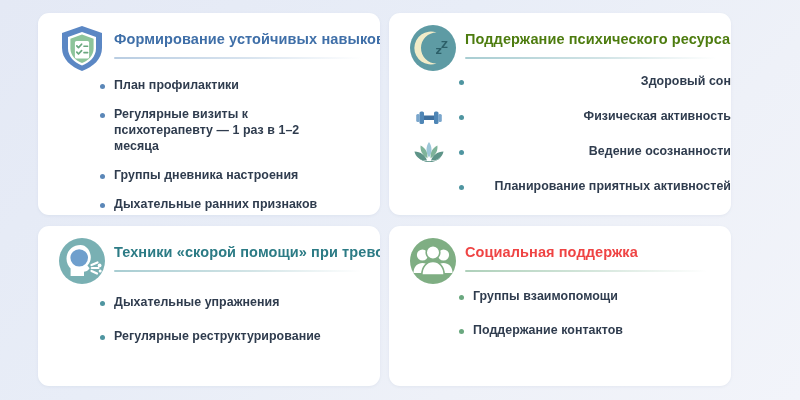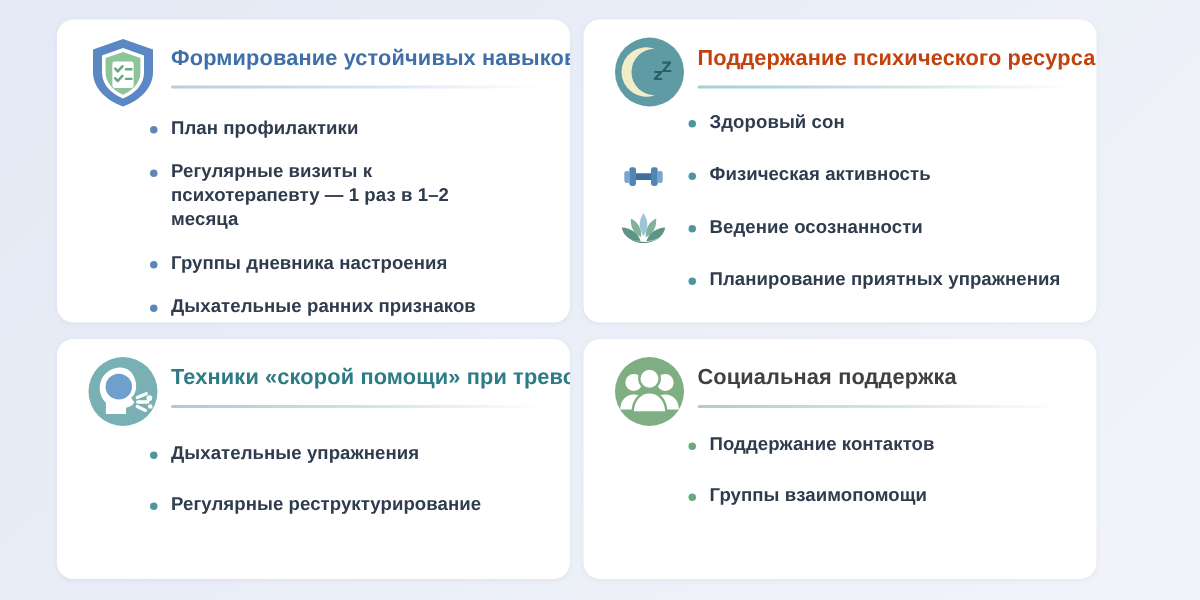--- a/index.html
+++ b/index.html
@@ -65,23 +65,23 @@
   .title-rule {
     position: absolute;
     left: 76px;
     top: 44px;
     height: 1.5px;
     border-radius: 1px;
   }
 
   
   .t-blue  { color: #3f6fa8; }
-  .t-teal  { color: #c2410c; }
+  .t-teal  { color: #4d7c0f; }
   .t-teal2 { color: #2c7b85; }
-  .t-green { color: #404040; text-align: center; }
+  .t-green { color: #ef4444; text-align: center; }
 
   .r-blue  { background: linear-gradient(to right, #b9cde2 0%, #d9e4ef 55%, rgba(255,255,255,0) 100%); }
   .r-teal  { background: linear-gradient(to right, #a8cdd2 0%, #d2e4e6 55%, rgba(255,255,255,0) 100%); }
   .r-green { background: linear-gradient(to right, #aed0ba 0%, #d6e7dd 55%, rgba(255,255,255,0) 100%); }
 
   
   ul.items {
     list-style: none;
     margin: 0;
     padding: 0;
@@ -121,21 +121,21 @@
     width: 34px;
     height: 28px;
   }
   .row-icon svg { display: block; width: 100%; height: 100%; }
 
   
   #card-skills ul  { margin: 6px 0 0 62px; }
   #card-skills li  { margin-bottom: 13px; }
 
   #card-resource ul { margin: 2px 0 0 70px; }
-  #card-resource li { margin-bottom: 19px; }
+  #card-resource li { margin-bottom: 19px; justify-content: space-between; }
 
   #card-anxiety ul  { margin: 10px 0 0 62px; }
   #card-anxiety li  { margin-bottom: 18px; }
 
   #card-social ul   { margin: 4px 0 0 70px; }
   #card-social li   { margin-bottom: 18px; }
 </style>
 </head>
 <body>
 
@@ -223,21 +223,21 @@
             <path d="M31.5 12.6 C30.5 18.4 25.4 21.8 19 21.6 C20.4 16.6 25.4 12.8 31.5 12.6 Z" fill="#5e9488"></path>
             <path d="M6 18 C9.5 22.8 16.5 24.2 22.5 22.2 C26 21 28.2 19.4 29 18 C24 23.6 11.4 23.8 6 18 Z" fill="#4f8a7e"></path>
           </svg>
         </span>
         <span class="bullet b-teal"></span>
         <span class="item-text">Ведение осознанности</span>
       </li>
 
       <li class="item">
         <span class="bullet b-teal"></span>
-        <span class="item-text">Планирование приятных упражнения</span>
+        <span class="item-text">Планирование приятных активностей</span>
       </li>
     </ul>
   </div>
 
   <div class="card" id="card-anxiety">
     <div class="card-head">
       <span class="head-icon">
         <svg viewBox="0 0 52 52">
           <circle cx="26" cy="26" r="23" fill="#79b0b3"></circle>
           <path d="M24.5 10 C16.5 10 10.5 16 10.5 23.8 C10.5 28.2 12.6 31.4 14.6 33.4 V41 H28 V36.8
@@ -282,22 +282,22 @@
           <path d="M14.8 40 C14.8 32 19.6 26.5 26 26.5 C32.4 26.5 37.2 32 37.2 40 Z" fill="#ffffff" stroke="#7fae83" stroke-width="1.6"></path>
         </svg>
       </span>
       <div class="card-title t-green">Социальная поддержка</div>
       <div class="title-rule r-green" style="width:242px;"></div>
     </div>
 
     <ul class="items">
       <li class="item">
         <span class="bullet b-green"></span>
+        <span class="item-text">Группы взаимопомощи</span>
+      </li>
+      <li class="item">
+        <span class="bullet b-green"></span>
         <span class="item-text">Поддержание контактов</span>
-      </li>
-      <li class="item">
-        <span class="bullet b-green"></span>
-        <span class="item-text">Группы взаимопомощи</span>
       </li>
     </ul>
   </div>
 
 </div>
 
 </body></html>

